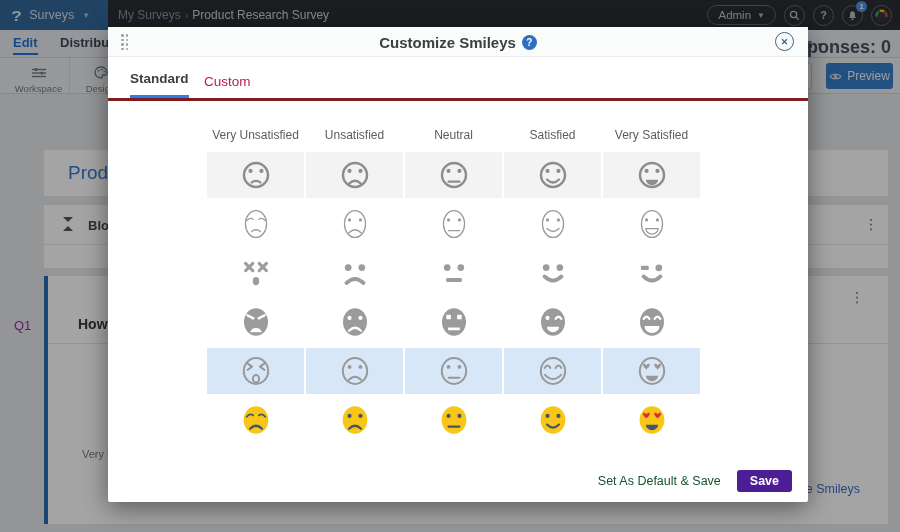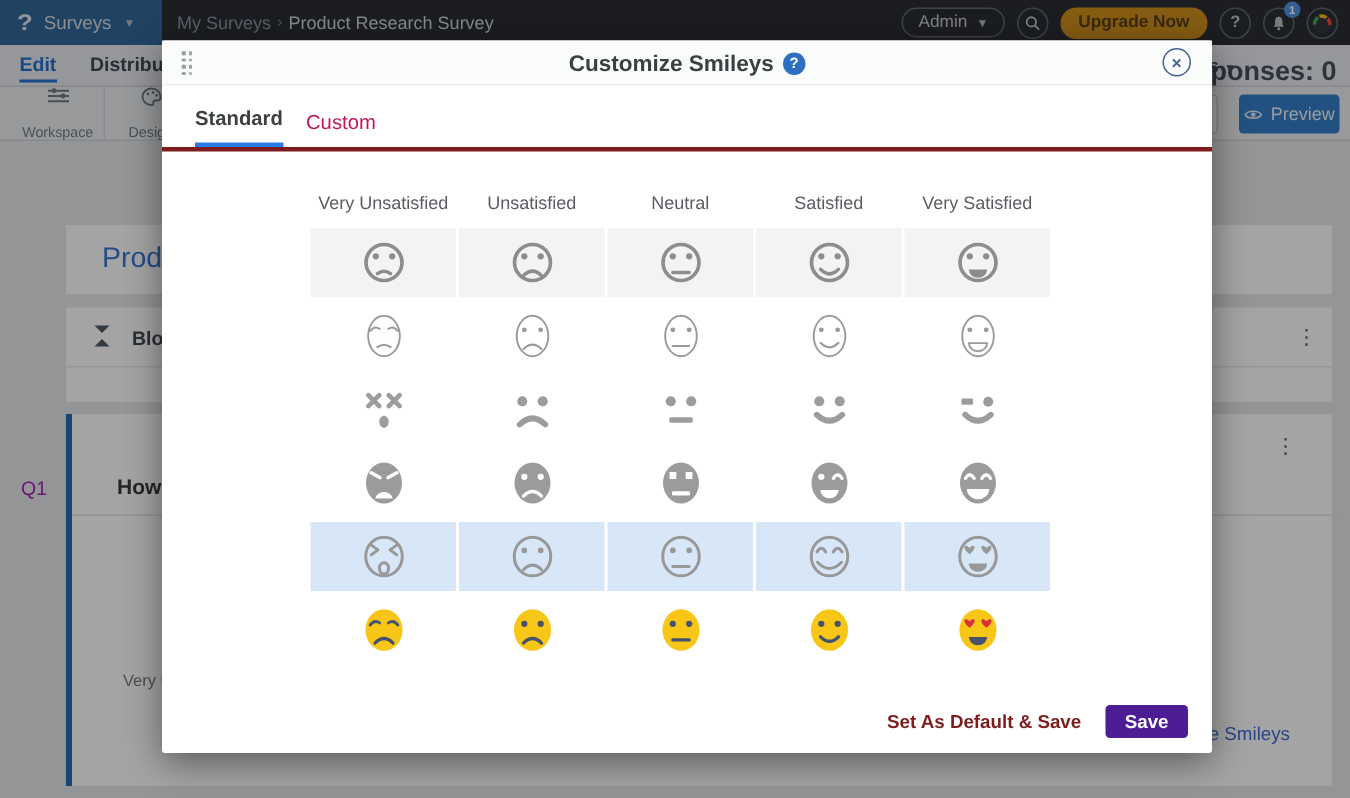--- a/index.html
+++ b/index.html
@@ -27,21 +27,21 @@
   
   #subnav { left:0; top:30px; width:900px; height:28px; background:#e9ebed; border-bottom:1px solid #cdd0d3; z-index:1; }
   .subtab { position:absolute; top:5px; font-size:13px; font-weight:700; }
   #tab-edit { left:13px; color:#1d6bd0; border-bottom:2px solid #1d6bd0; padding-bottom:3px; }
   #tab-distribute { left:60px; color:#36434d; }
   #subnav-partial { position:absolute; right:76px; top:7px; font-size:12.5px; color:#36434d; font-weight:700; }
   #responses-label { position:absolute; right:9px; top:7px; font-size:18px; color:#3c4a56; font-weight:700; }
 
   
   #toolbar { left:0; top:58px; width:900px; height:36px; background:#eceeef; border-bottom:1px solid #cfd2d4; z-index:1; }
-  .tool-btn { position:absolute; top:0; height:36px; width:62px; display:flex; flex-direction:column; align-items:center; justify-content:space-between; gap:4px; color:#6b7680; font-size:9.5px; border-right:1px solid #d6d9db; }
+  .tool-btn { position:absolute; top:0; height:36px; width:62px; display:flex; flex-direction:column; align-items:center; justify-content:flex-end; gap:4px; color:#6b7680; font-size:9.5px; border-right:1px solid #d6d9db; }
   #publish-partial { position:absolute; left:752px; top:5px; width:60px; height:26px; background:#f5f6f7; border:1px solid #c6c9cc; border-radius:3px; }
   #publish-glyph { position:absolute; right:8px; top:6px; width:0; height:0; border-left:11px solid transparent; border-bottom:13px solid #2f3a44; }
   #preview-btn { position:absolute; left:826px; top:5px; width:67px; height:26px; background:#2e79c5; border-radius:3px; color:#eef3f8; font-size:12px; display:flex; align-items:center; justify-content:center; gap:5px; }
 
   
   #canvas { left:0; top:94px; width:900px; height:438px; background:#e6e7e8; z-index:1; }
   #title-card { position:absolute; left:44px; top:56px; width:844px; height:46px; background:#fff; }
   #survey-title { position:absolute; left:24px; top:12px; color:#2f73cf; font-size:19px; font-weight:500; white-space:nowrap; }
   #block-bar { position:absolute; left:44px; top:111px; width:844px; height:63px; background:#fff; }
   #block-row { position:absolute; left:0; top:0; width:844px; height:40px; border-bottom:1px solid #e7e9ea; }
@@ -73,21 +73,21 @@
   #close-btn { position:absolute; right:14px; top:5px; width:19px; height:19px; border:1.6px solid #44618f; border-radius:50%; color:#44618f; font-size:9px; font-weight:700; display:flex; align-items:center; justify-content:center; }
   #modal-tabs { position:absolute; left:0; top:30px; width:700px; height:44px; border-bottom:3px solid #7f1d1d; background:#fff; }
   .mtab { position:absolute; bottom:0; font-size:13.5px; padding-bottom:9px; }
   #tab-standard { left:22px; color:#3c4043; font-weight:700; border-bottom:3px solid #2b7de9; }
   #tab-custom { left:96px; color:#be185d; }
   #col-headers { position:absolute; left:99px; top:101px; display:grid; grid-template-columns:repeat(5,97px); column-gap:2px; }
   .col-header { text-align:center; font-size:12px; color:#5a5e62; }
   #smiley-grid { position:absolute; left:99px; top:125px; display:grid; grid-template-columns:repeat(5,97px); column-gap:2px; row-gap:3px; }
   .smiley-cell { width:97px; height:46px; display:flex; align-items:center; justify-content:center; cursor:pointer; }
   #modal-footer { position:absolute; right:16px; top:443px; display:flex; align-items:center; gap:16px; }
-  #set-default-link { font-size:12.5px; font-weight:700; color:#7f1d1d; cursor:pointer;text-align:center; }
+  #set-default-link { font-size:12.5px; font-weight:400; color:#14532d; cursor:pointer;text-align:center; }
   #save-btn { background:#4c1d95; color:#fff; font-size:12.5px; font-weight:600; border-radius:3px; padding:4px 13px; cursor:pointer; }
 </style>
 </head>
 <body>
 
 <div id="topbar" class="abs">
   <div id="logo-area" class="abs">
     <span id="logo-glyph">?</span>
     <span id="product-name">Surveys</span>
     <span class="caret">▼</span>
@@ -101,21 +101,20 @@
     <div id="admin-pill">
       <span>Admin</span>
       <span class="caret">▼</span>
     </div>
     <div class="round-icon">
       <svg width="11" height="11" viewBox="0 0 12 12">
           <circle cx="5" cy="5" r="3.4" fill="none" stroke="#b9bdc1" stroke-width="1.4"></circle>
           <line x1="7.6" y1="7.6" x2="10.6" y2="10.6" stroke="#b9bdc1" stroke-width="1.4"></line>
         </svg>
     </div>
-    <div id="upgrade-btn">Upgrade Now</div>
     <div class="round-icon">?</div>
     <div id="bell-wrap">
       <div class="round-icon">
         <svg width="11" height="11" viewBox="0 0 12 12">
             <path d="M6,1.3 C4,1.3 3.3,3 3.3,4.6 L3.3,7 L2.2,8.6 L9.8,8.6 L8.7,7 L8.7,4.6 C8.7,3 8,1.3 6,1.3 Z" fill="#b9bdc1"></path>
             <circle cx="6" cy="10" r="1.1" fill="#b9bdc1"></circle>
           </svg>
       </div>
       <div id="bell-badge">1</div>
     </div>

